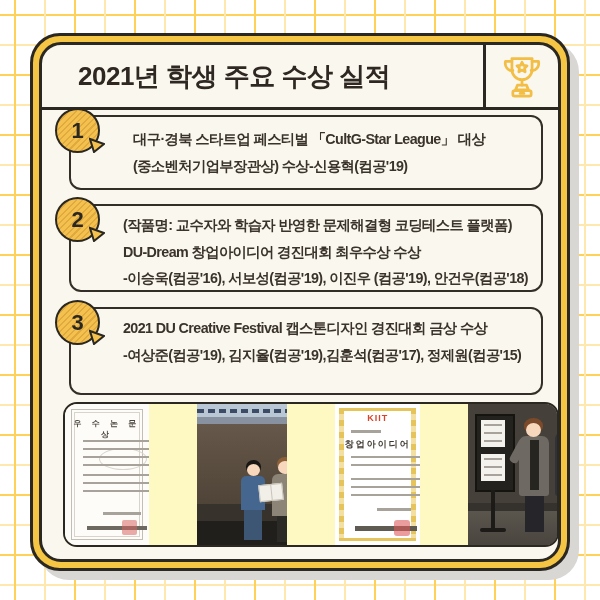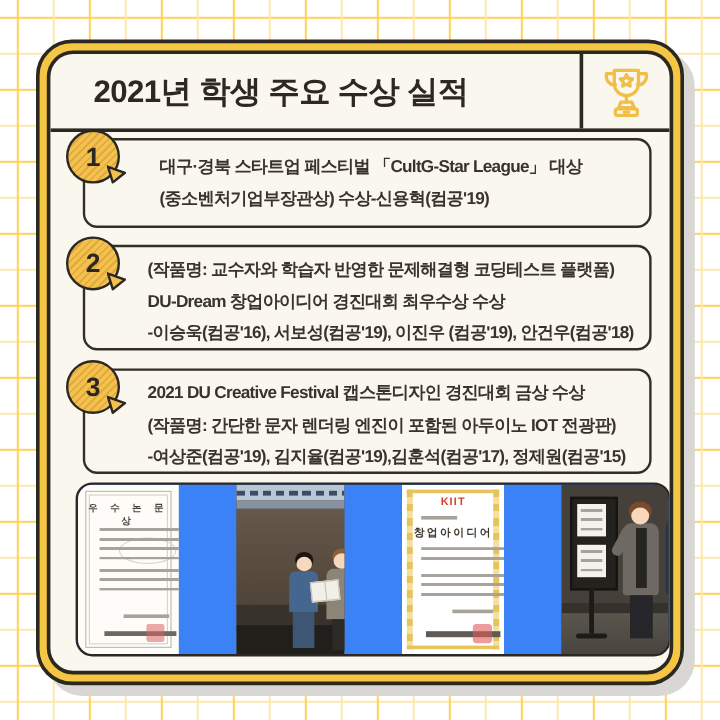--- a/index.html
+++ b/index.html
@@ -48,21 +48,21 @@
   .badge-num{font-size:22px;font-weight:bold;color:#2b2721;}
   .badge-tail{position:absolute;right:-7px;bottom:-2px;width:16px;height:16px;}
   .lines{position:absolute;left:0;top:0;right:0;}
   .line{font-size:14.3px;line-height:26.5px;font-weight:600;color:#3a332b;white-space:nowrap;letter-spacing:-0.6px;padding-left:28px;}
   .pad1{padding:9px 0 0 34px;}
   .pad2{padding:6px 0 0 24px;}
   
   .photos{
     position:absolute;left:21px;top:357px;width:496px;height:145px;
     border:2.5px solid #2b2721;border-radius:14px;overflow:hidden;box-sizing:border-box;
-    display:flex;background:#3b82f6;gap:48px;
+    display:flex;background:#fef9c3;gap:48px;
   }
   .photo{position:relative;height:100%;overflow:hidden;}
   .p1{width:115px;background:#fdfcf9;}
   .p2{width:124px;background:#5d5044;}
   .p3{width:116px;background:#ffffff;}
   .p4{width:122px;background:#3f3a35;}
   
   .certA-frame{position:absolute;left:6px;top:5px;right:6px;bottom:5px;border:1px solid #c2beb4;}
   .certA-frame2{position:absolute;left:9px;top:8px;right:9px;bottom:8px;border:1px solid #d8d4ca;}
   .certA-title{position:absolute;top:14px;width:100%;text-align:center;font-size:8px;font-weight:bold;letter-spacing:4px;color:#4a443c;}
@@ -179,21 +179,20 @@
 
     <div class="item" style="top:262px;height:88px;">
       <div class="badge">
         <span class="badge-num">3</span>
         <svg class="badge-tail" viewBox="0 0 16 16">
           <path d="M1 2 L15 7 L5 15 Z" fill="#f4c14f" stroke="#2b2721" stroke-width="2"></path>
         </svg>
       </div>
       <div class="lines pad2">
         <div class="line">2021 DU Creative Festival 캡스톤디자인 경진대회 금상 수상</div>
-        <div class="line">(작품명: 간단한 문자 렌더링 엔진이 포함된 아두이노 IOT 전광판)</div>
         <div class="line">-여상준(컴공'19), 김지율(컴공'19),김훈석(컴공'17), 정제원(컴공'15)</div>
       </div>
     </div>
 
     <div class="photos">
 
       <div class="photo p1">
         <div class="certA-frame"></div>
         <div class="certA-frame2"></div>
         <div class="certA-title">우 수 논 문 상</div>

